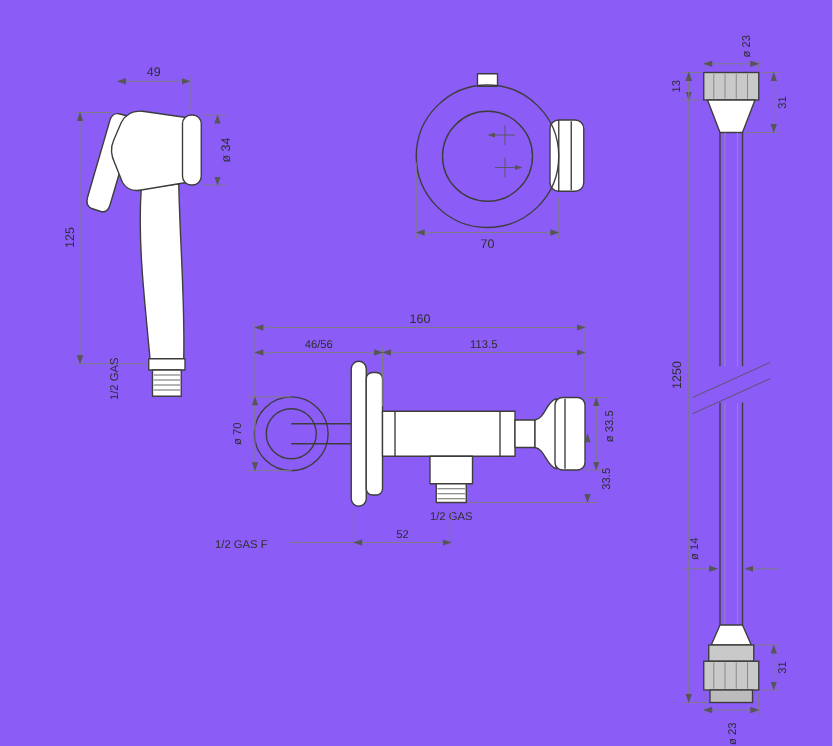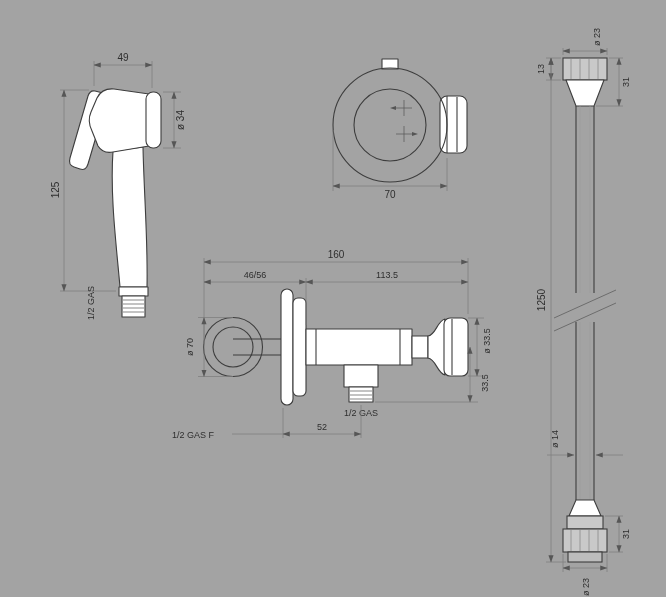--- a/index.html
+++ b/index.html
@@ -1,17 +1,17 @@
 <!DOCTYPE html>
 <html><head>
 <meta charset="utf-8">
 <title>Technical Drawing</title>
 <style>
   html,body{margin:0;padding:0;background:#ffffff;}
-  .stage{position:relative;width:666px;height:597px;background:#a3a3a3;overflow:hidden;
+  .stage{position:relative;width:666px;height:597px;background:#8b5cf6;overflow:hidden;
          font-family:"Liberation Sans",sans-serif;}
   svg{display:block;}
   .outline{fill:#ffffff;stroke:#3d3d3d;stroke-width:1.1;stroke-linejoin:round;}
   .outline-n{fill:none;stroke:#3d3d3d;stroke-width:1.1;stroke-linejoin:round;}
   .gray{fill:#c9c9c9;stroke:#3d3d3d;stroke-width:1.1;}
   .gray2{fill:#bcbcbc;stroke:#3d3d3d;stroke-width:1.1;}
   .facet{stroke:#8a8a8a;stroke-width:.8;}
   .thin{stroke:#9a9a9a;stroke-width:.6;fill:none;}
   .dim{stroke:#7d7d7d;stroke-width:.75;fill:none;}
   .dimA{stroke:#7d7d7d;stroke-width:.75;fill:none;

